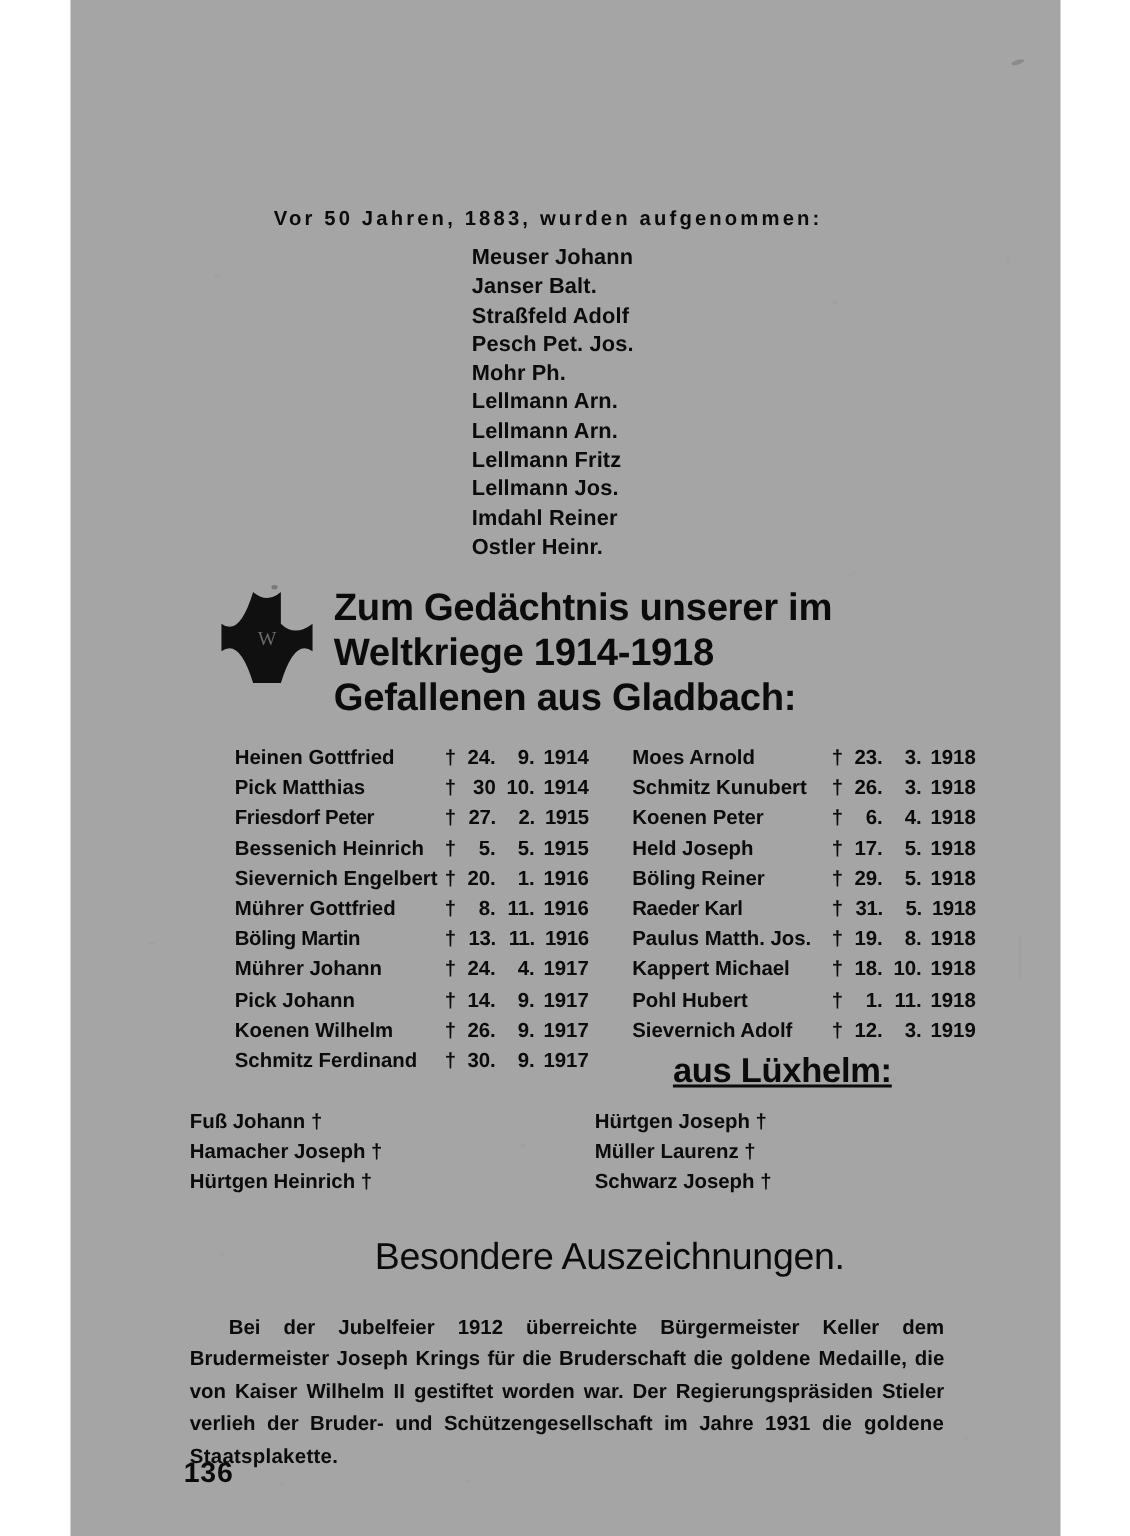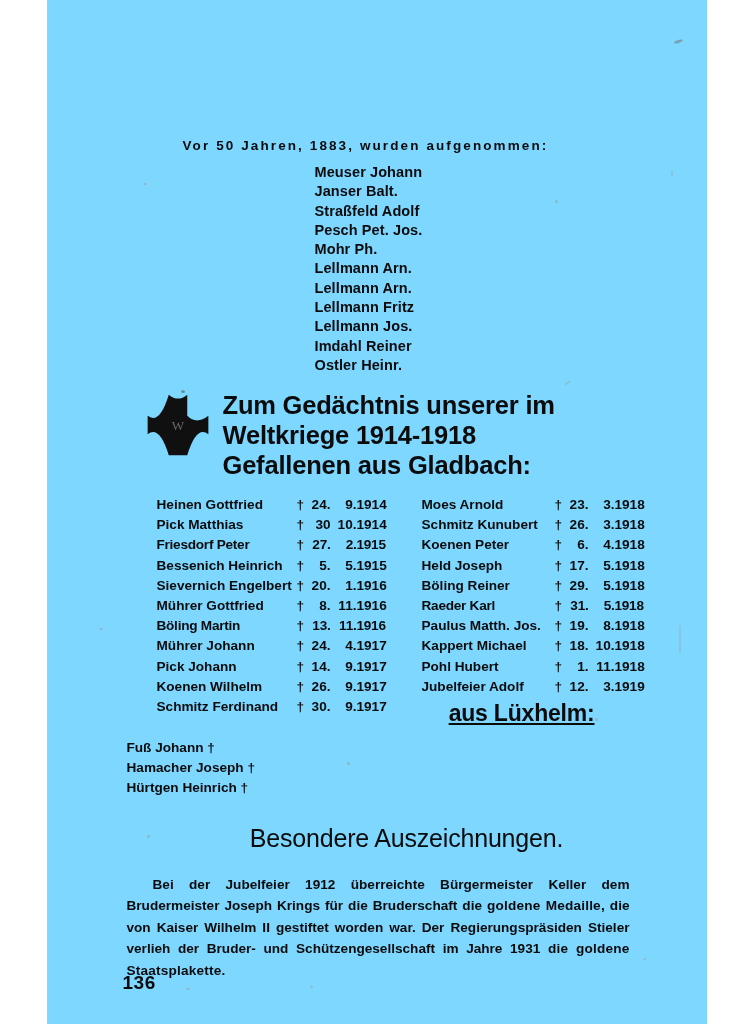--- a/index.html
+++ b/index.html
@@ -10,21 +10,21 @@
   }
   body {
     font-family: "Liberation Sans", sans-serif;
     color: #111111;
   }
   .page {
     position: relative;
     width: 660px;
     height: 1024px;
     margin: 0 auto;
-    background: #7dd3fc;
+    background: #a3a3a3;
     overflow: hidden;
     filter: contrast(1.05);
   }
 
   
   .speck {
     position: absolute;
     background: #9a9a9a;
     opacity: .55;
     border-radius: 50%;
@@ -95,21 +95,21 @@
   .fallen.left  { left: 80px;  width: 268px; }
   .fallen.right { left: 345px; width: 268px; }
   .fallen .row { display: flex; white-space: nowrap; }
   .fallen .nm { width: 140px; padding-left: 30px; }
   .fallen.right .nm { width: 133px; }
   .fallen .dt { font-variant-numeric: tabular-nums; }
   .fallen .row.heavy { font-weight: 900; letter-spacing: -0.25px; }
   .dagger { display: inline-block; width: 11px; }
   .d-day  { display: inline-block; width: 23px; text-align: right; }
   .d-mon  { display: inline-block; width: 26px; text-align: right; }
-  .d-yr   { display: inline-block; width: 36px; }
+  .d-yr   { display: inline-block; width: 36px; text-align: right; }
 
   
   .lux-heading {
     position: absolute;
     left: 176px;
     top: 700px;
     width: 372px;
     text-align: right;
     font-size: 23px;
     font-weight: 800;
@@ -288,32 +288,37 @@
       </div>
       <div class="row">
         <span class="nm">Kappert Michael</span>
         <span class="dt"><span class="dagger">†</span><span class="d-day">18.</span><span class="d-mon">10.</span><span class="d-yr">1918</span></span>
       </div>
       <div class="row">
         <span class="nm">Pohl Hubert</span>
         <span class="dt"><span class="dagger">†</span><span class="d-day">1.</span><span class="d-mon">11.</span><span class="d-yr">1918</span></span>
       </div>
       <div class="row">
-        <span class="nm">Jubelfeier Adolf</span>
+        <span class="nm">Sievernich Adolf</span>
         <span class="dt"><span class="dagger">†</span><span class="d-day">12.</span><span class="d-mon">3.</span><span class="d-yr">1919</span></span>
       </div>
     </div>
 
   <div class="lux-heading">aus Lüxhelm:</div>
 
   <div class="lux left" id="lux-left">
       <div>Fuß Johann †</div>
       <div>Hamacher Joseph †</div>
       <div>Hürtgen Heinrich †</div>
     </div>
+  <div class="lux right" id="lux-right">
+      <div>Hürtgen Joseph †</div>
+      <div>Müller Laurenz †</div>
+      <div>Schwarz Joseph †</div>
+    </div>
 
   <div class="honours-heading">Besondere Auszeichnungen.</div>
 
   <div class="honours-body">
     <span class="indent"></span><span>Bei der Jubelfeier 1912 überreichte Bürgermeister Keller dem Brudermeister Joseph Krings für die Bruderschaft die </span><b>goldene Medaille,</b><span> die von Kaiser Wilhelm II gestiftet worden war. Der Regierungspräsiden Stieler verlieh der Bruder- und Schützengesellschaft im Jahre 1931 </span><b>die goldene Staatsplakette.</b>
   </div>
 
   <div class="page-number">136</div>
 
 </div>

